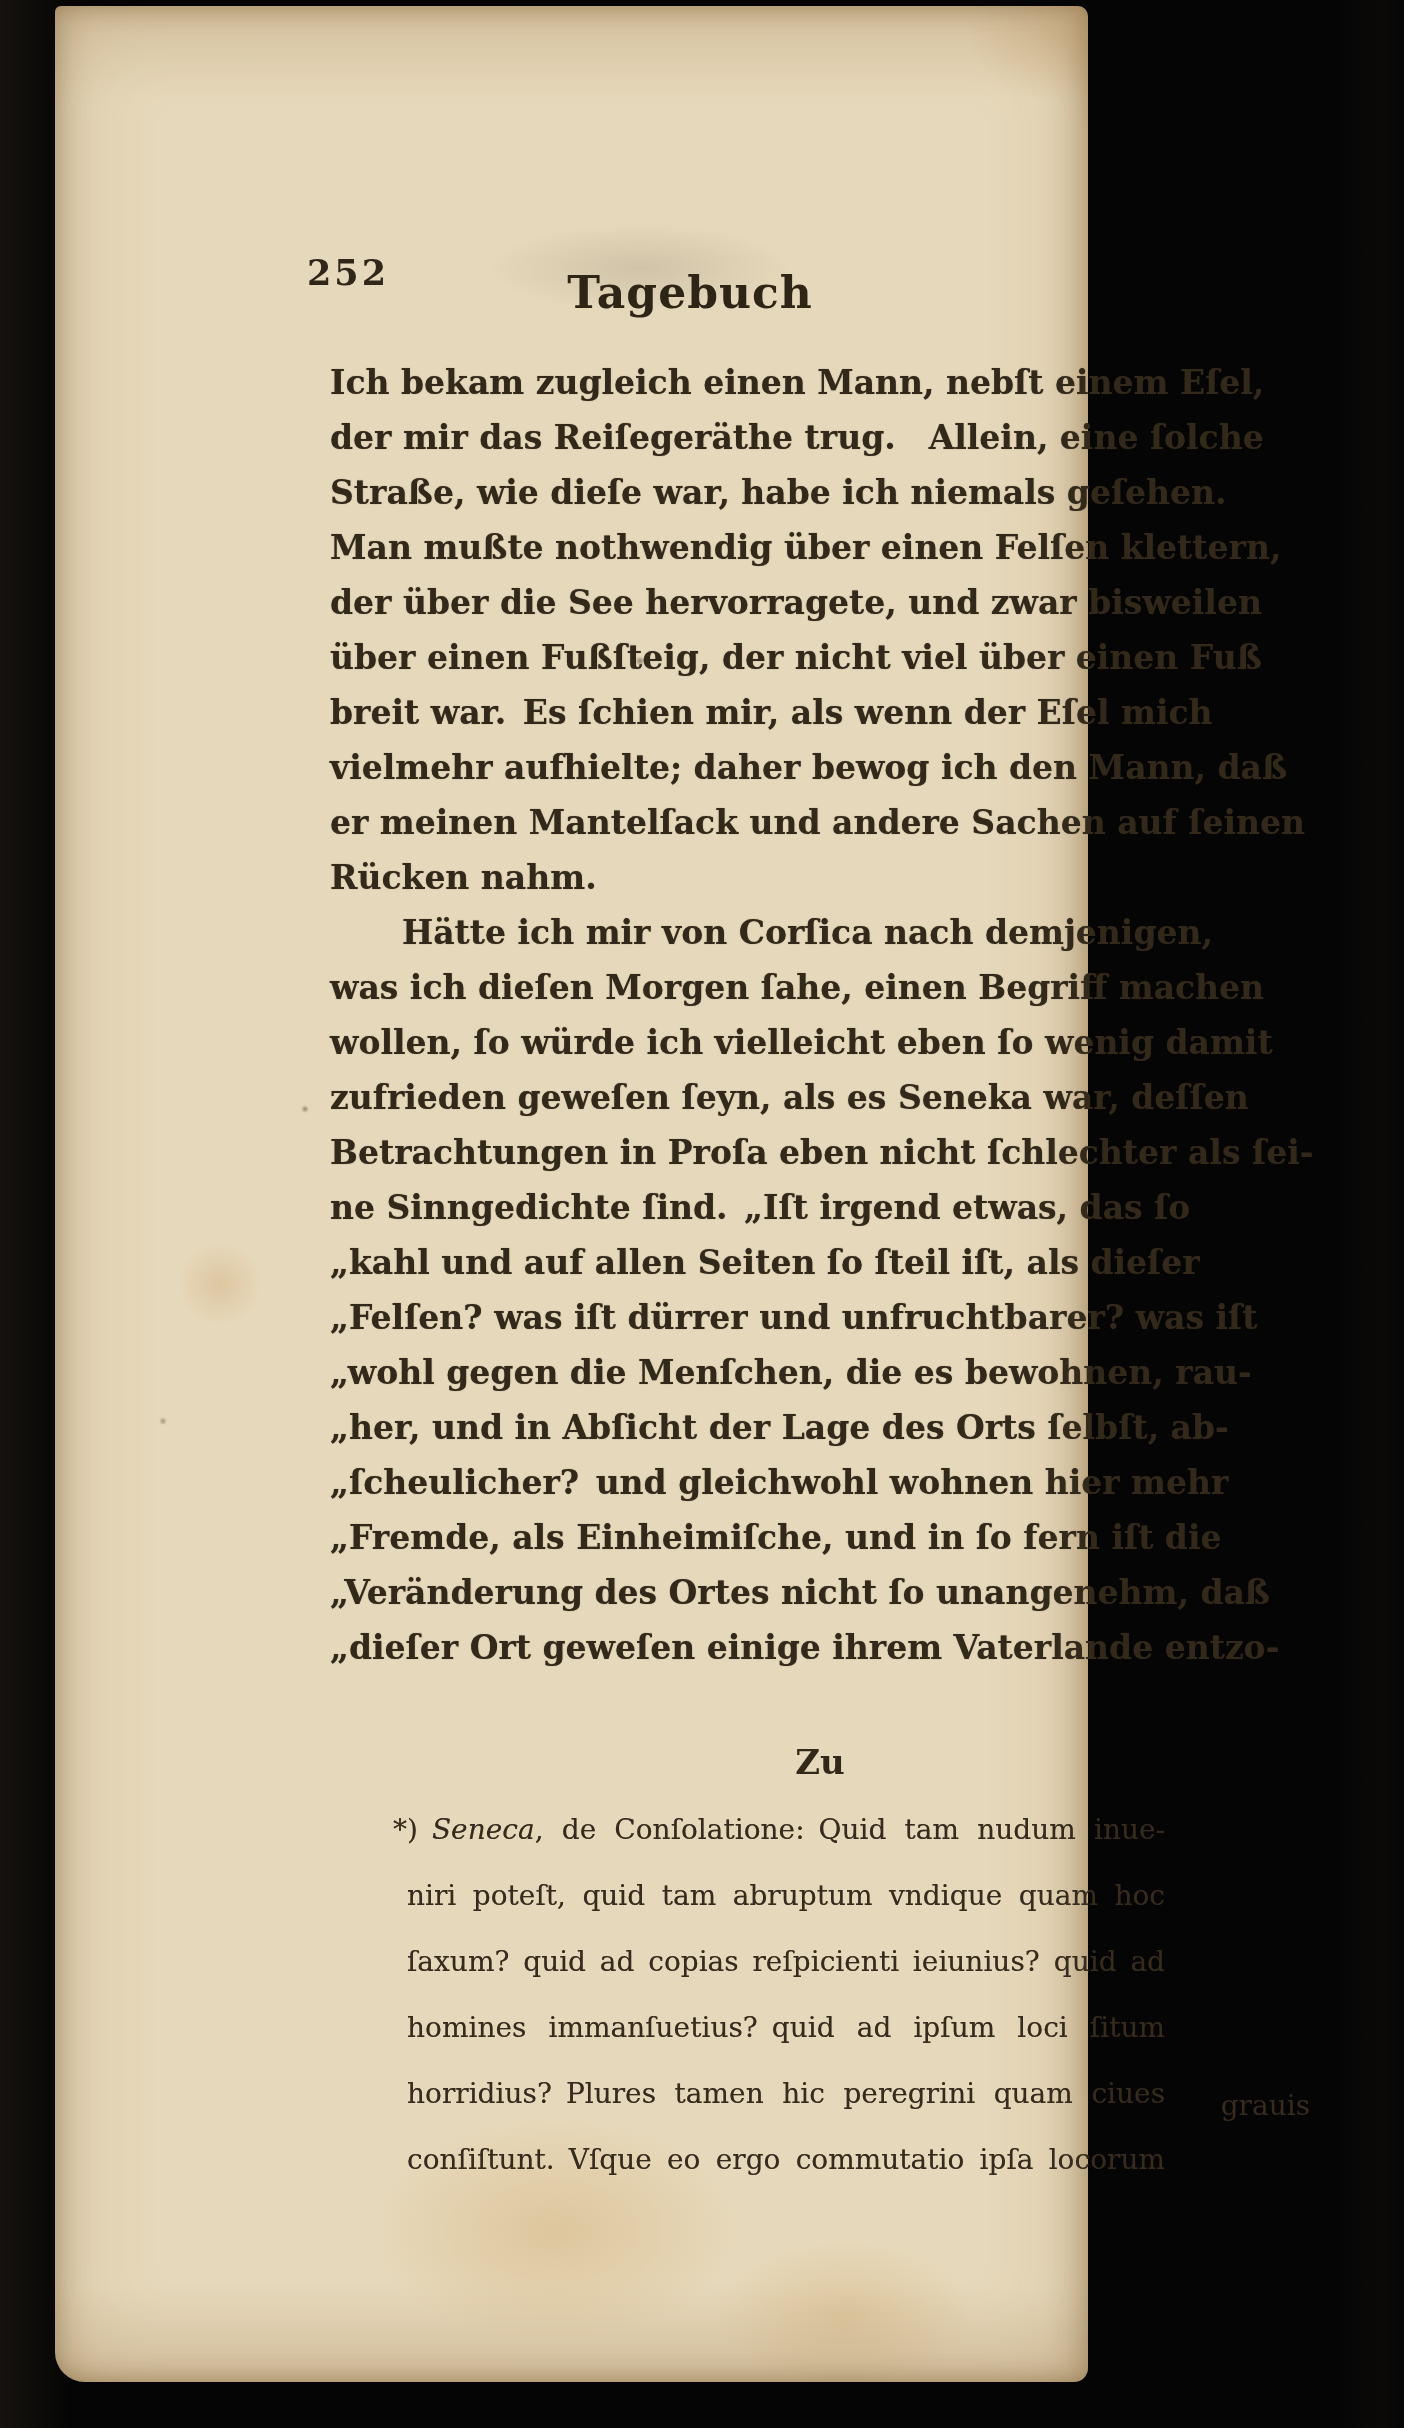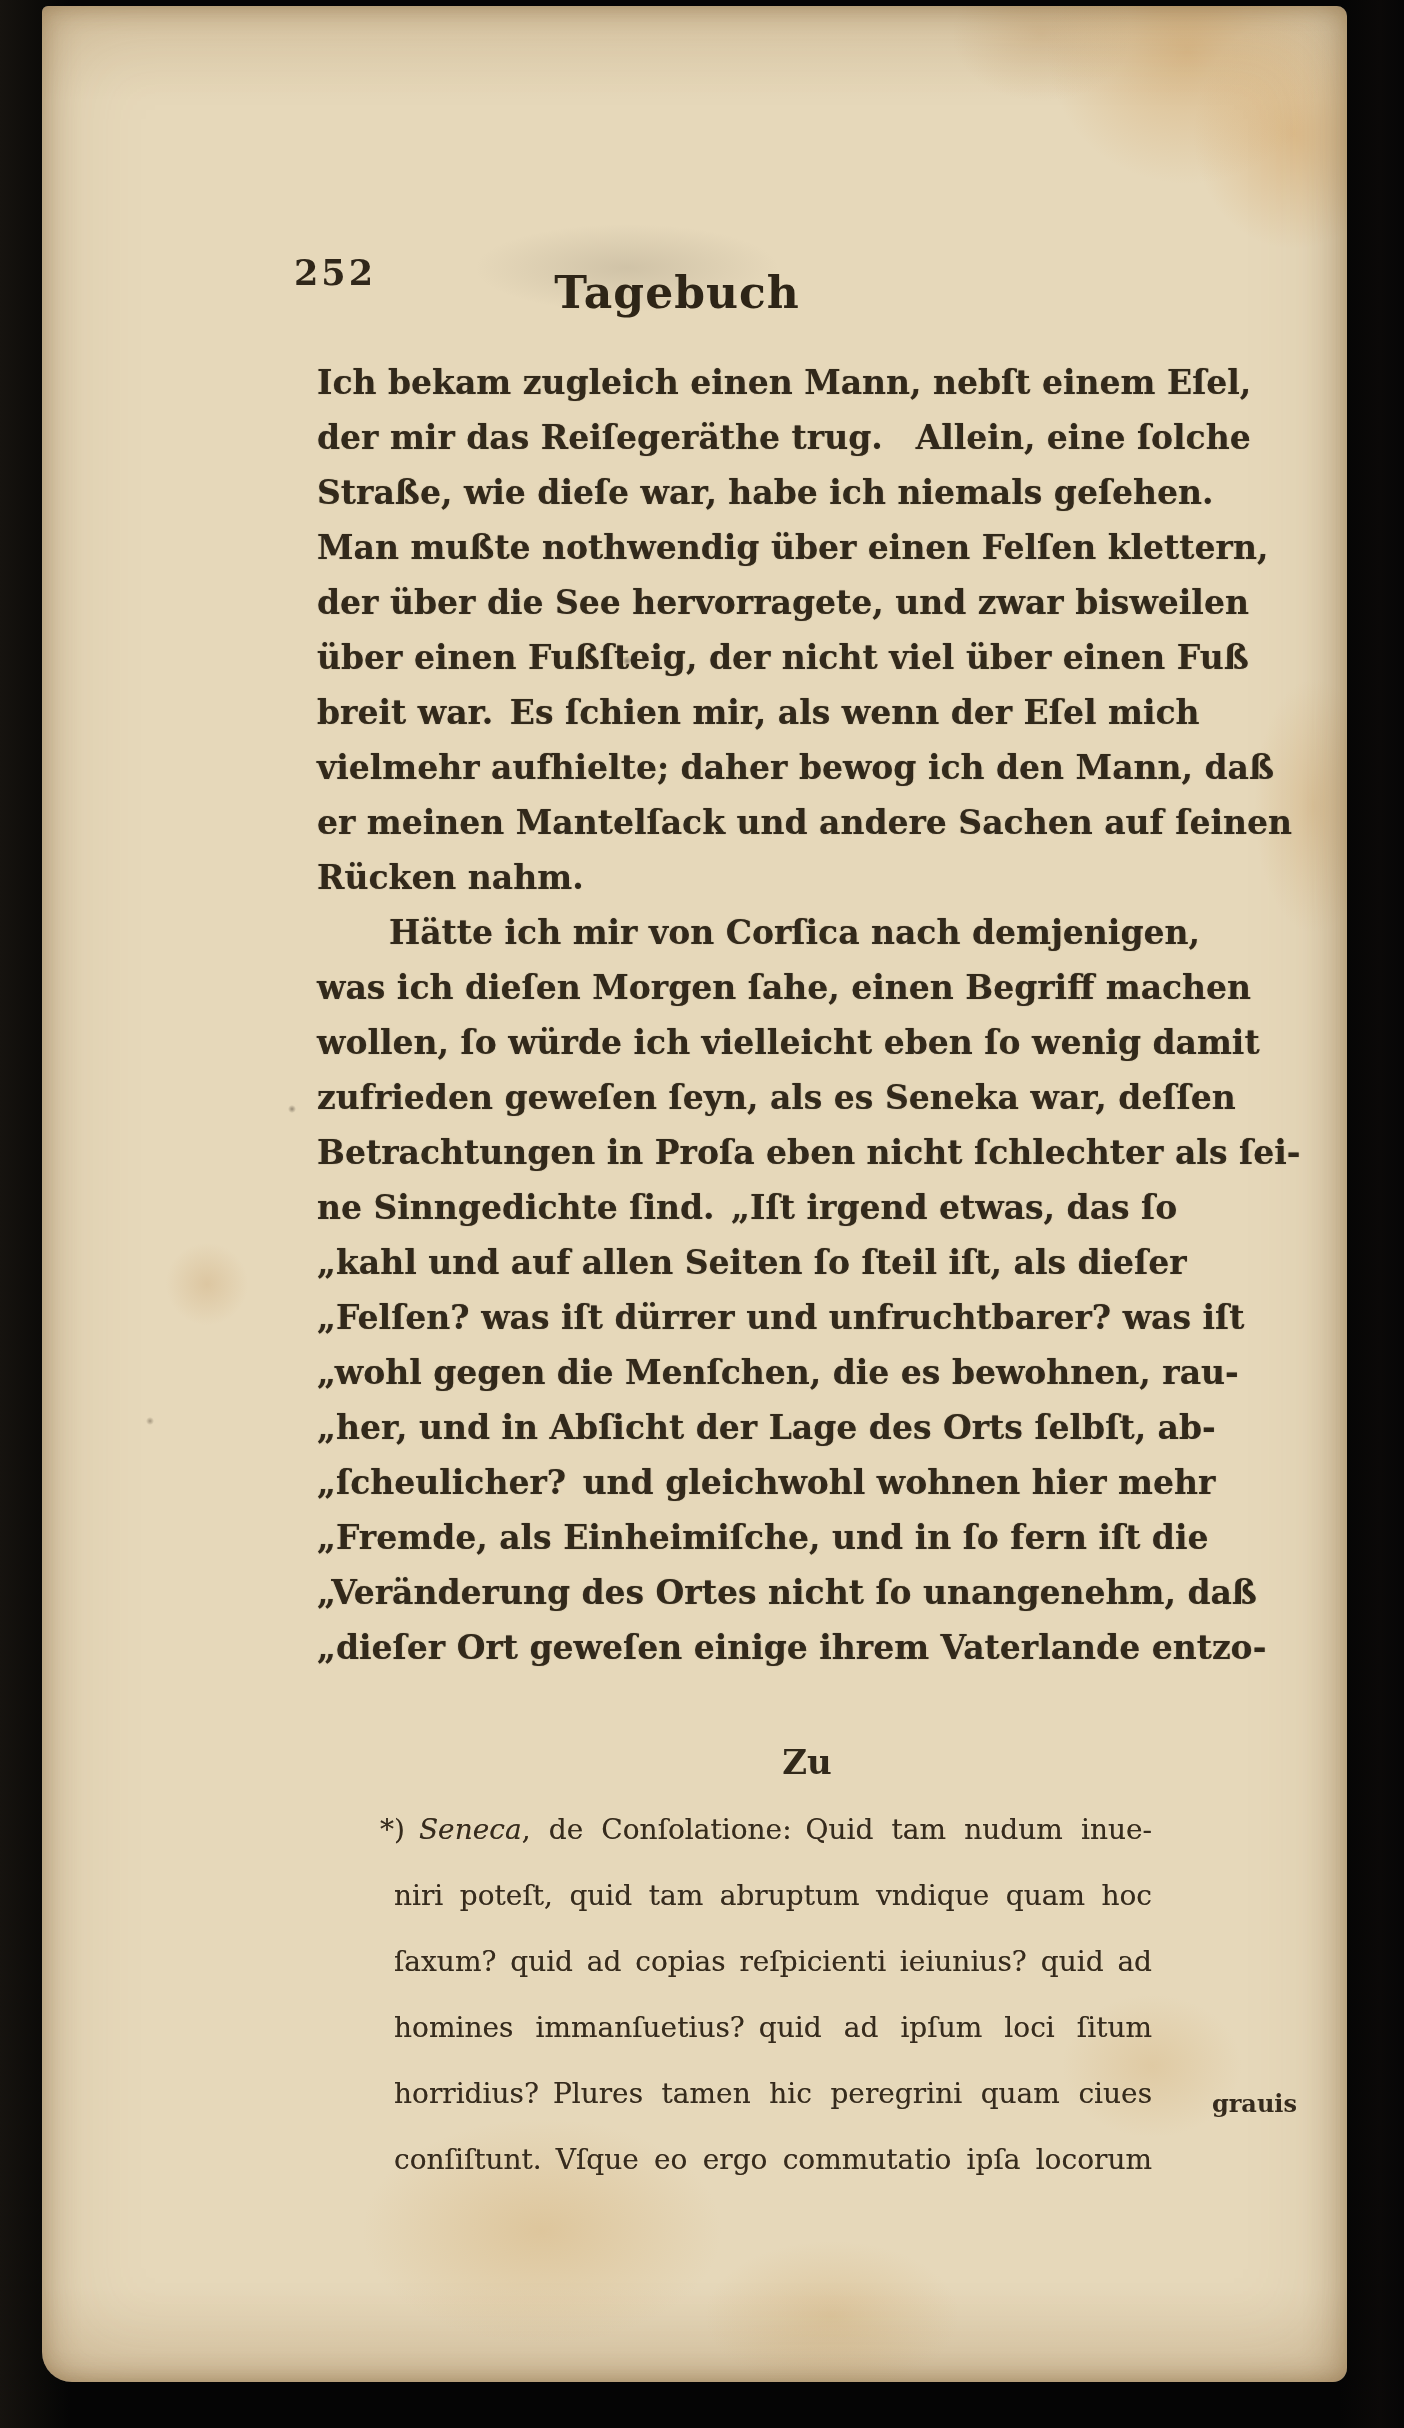--- a/index.html
+++ b/index.html
@@ -2,21 +2,21 @@
 <html><head>
 <meta charset="utf-8">
 <style>
   html,body{margin:0;padding:0;background:#060606;}
   .photo{
     position:relative;width:1404px;height:2428px;overflow:hidden;
     background:linear-gradient(90deg,#16130f 0px,#0b0a08 45px,#050505 70px,#050505 1340px,#0b0908 1380px,#060606 1404px);
     font-family:"DejaVu Serif","Liberation Serif",serif;
   }
   .paper{
-    position:absolute;left:42px;top:6px;width:1305px;height:2376px;
+    position:absolute;left:55px;top:6px;width:1033px;height:2376px;
     background-color:#e6d8ba;
     background-image:
       radial-gradient(200px 190px at 1145px 45px, rgba(203,148,78,.42), rgba(203,148,78,0) 70%),
       radial-gradient(140px 160px at 1252px 128px, rgba(206,146,72,.40), rgba(206,146,72,0) 72%),
       radial-gradient(120px 90px at 1000px 28px,  rgba(190,145,90,.28), rgba(190,145,90,0) 75%),
       radial-gradient(190px 55px at 585px 262px,  rgba(120,110,92,.20), rgba(120,110,92,0) 80%),
       radial-gradient(80px 170px at 1272px 800px, rgba(198,148,82,.26), rgba(198,148,82,0) 75%),
       radial-gradient(55px 55px at 165px 1278px,  rgba(192,146,88,.25), rgba(192,146,88,0) 75%),
       radial-gradient(240px 150px at 500px 2225px,rgba(202,156,88,.30), rgba(202,156,88,0) 75%),
       radial-gradient(170px 100px at 790px 2310px,rgba(198,152,84,.26), rgba(198,152,84,0) 75%),
@@ -61,21 +61,21 @@
   }
   .fline{
     height:44px;line-height:44px;white-space:nowrap;
     text-align:justify;text-align-last:justify;text-justify:inter-word;
   }
   .fline.cont{padding-left:14px;margin-top:22px;}
   .fnmarker{margin-right:14px;}
   .fnauthor{font-style:italic;}
   .fncatch{
     position:absolute;left:338px;top:2083px;width:917px;text-align:right;
-    font-size:24px;color:#362b1d;font-weight:bold;
+    font-size:28px;color:#362b1d;
   }
 </style>
 </head>
 <body>
 
 <div class="photo">
   <div class="paper">
 
     <div class="pagenum">252</div>
     <div class="runtitle">Tagebuch</div>

